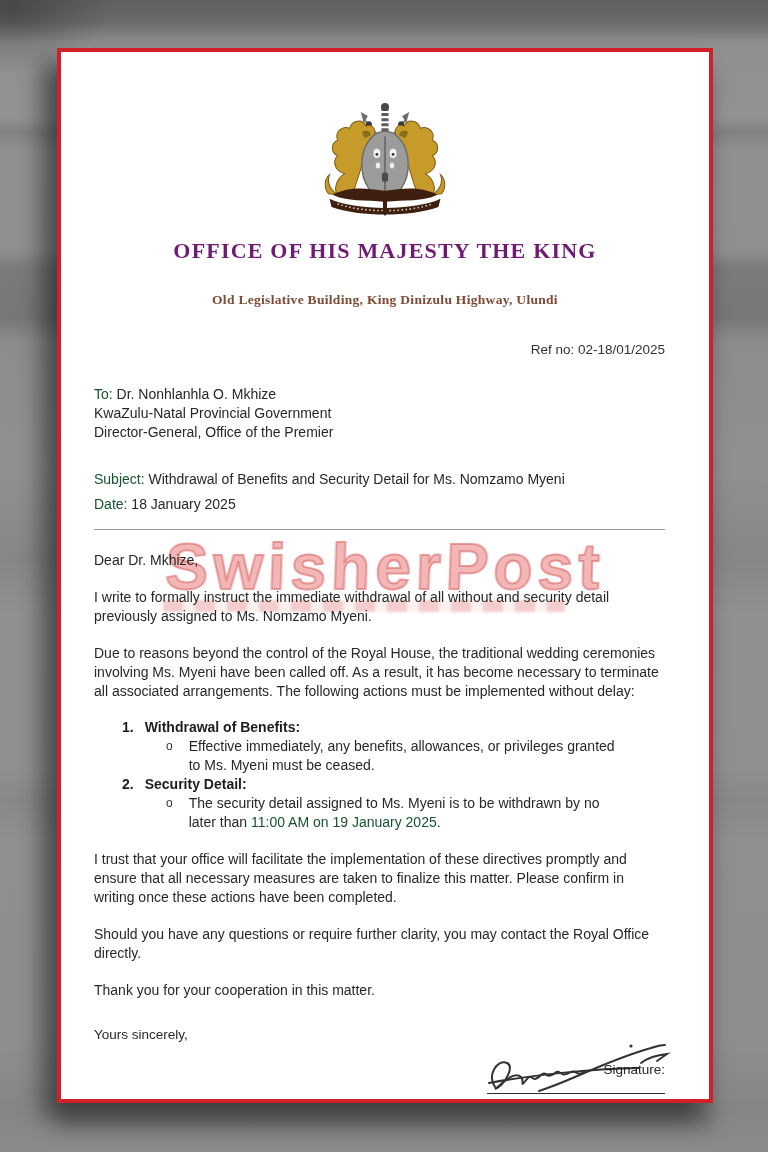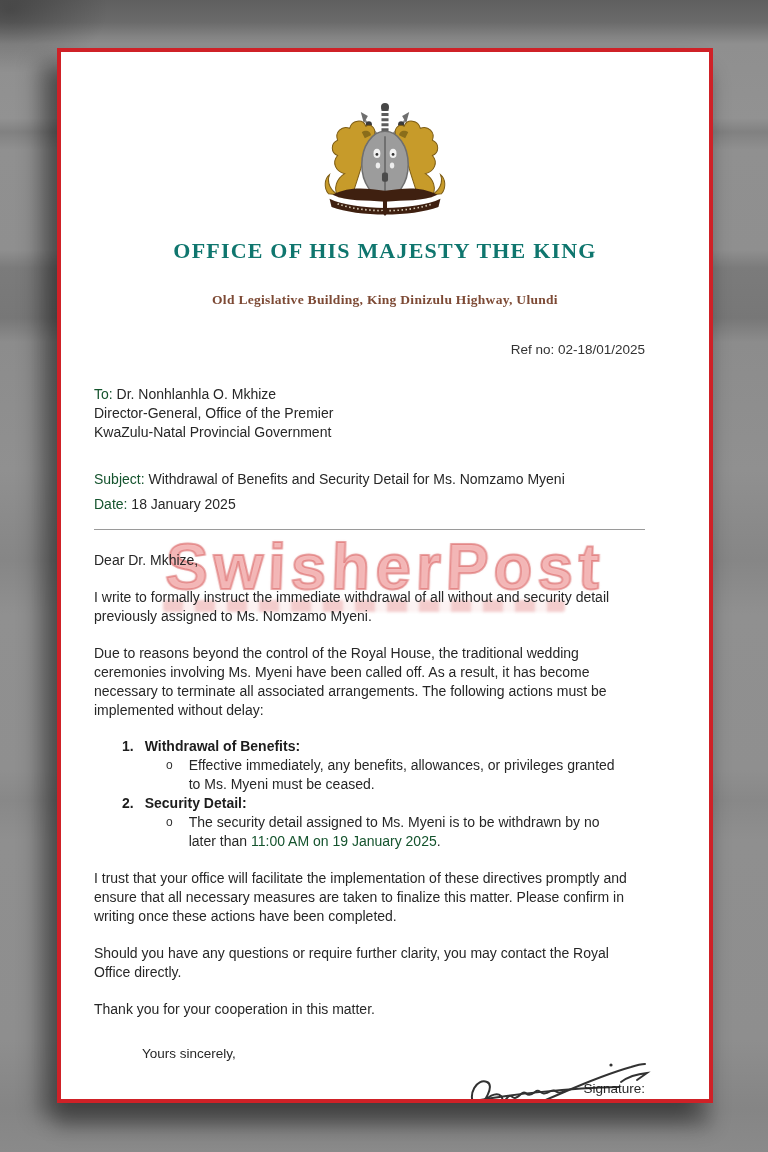--- a/index.html
+++ b/index.html
@@ -25,48 +25,48 @@
     box-sizing:border-box;background:#ffffff;
     border:4px solid #cf2127;
     box-shadow:-18px 14px 20px rgba(0,0,0,.35), -2px 24px 18px rgba(0,0,0,.28);
   }
   .inner{position:relative;width:100%;height:100%;overflow:hidden;}
   
   .crest{display:block;margin:50px auto 0 auto;width:168px;height:116px;}
   .lh-title{
     margin-top:20px;text-align:center;
     font-family:"Liberation Serif",serif;font-weight:700;
-    font-size:22px;letter-spacing:1.2px;color:#0f766e;
+    font-size:22px;letter-spacing:1.2px;color:#701a75;
   }
   .lh-addr{
     margin-top:28px;text-align:center;
     font-family:"Liberation Serif",serif;font-weight:700;
     font-size:13.5px;letter-spacing:.3px;color:#7d4a35;
   }
   
   .letter{
-    position:relative;padding:0 64px 0 33px;
+    position:relative;padding:0 44px 0 33px;
     font-size:14px;line-height:19px;color:#272727;
   }
   .ref{margin-top:32px;text-align:right;font-size:13.5px;color:#333;}
   .to-block{margin-top:26px;}
   .to-block div{margin:0;}
   b,.b{font-weight:400;color:#14532d;}
   .subject{margin-top:28px;}
   .date{margin-top:6px;}
   .rule{margin-top:15px;border:none;border-top:1.5px solid #9a9a9a;height:0;}
   .salutation{margin-top:21px;}
   .para{margin-top:18px;}
   .olist{margin-top:17px;padding-left:28px;}
   .li-head{display:flex;gap:11px;font-weight:700;color:#1d1d1d;}
   .li-sub{display:flex;gap:16px;margin-left:44px;margin-top:0;}
   .li-sub .bullet{flex:0 0 auto;font-size:12px;line-height:19px;color:#333;}
   .li-sub .txt{max-width:430px;}
   
-  .valediction{margin-top:25px;font-size:13.5px;margin-left:48px;}
+  .valediction{margin-top:25px;font-size:13.5px;}
   .sig-row{margin-top:16px;display:flex;align-items:flex-end;font-size:13.5px;position:relative;height:34px;flex-direction:column;}
   .sig-label{padding-bottom:2px;}
   .sig-line{position:relative;width:178px;margin-left:8px;border-bottom:1.6px solid #2a2a2a;height:30px;}
   .sig-scrawl{position:absolute;left:-6px;bottom:-6px;width:200px;height:58px;}
   .sig-name{margin-top:3px;font-weight:700;font-size:14.5px;color:#1b1b1b;}
   
   .watermark{
     position:absolute;left:0;right:0;top:478px;
     text-align:center;pointer-events:none;
     font-weight:700;font-size:64px;letter-spacing:5px;
@@ -139,22 +139,22 @@
 
       <div class="lh-title">OFFICE OF HIS MAJESTY THE KING</div>
       <div class="lh-addr">Old Legislative Building, King Dinizulu Highway, Ulundi</div>
 
       <div class="letter">
 
         <div class="ref">Ref no: 02-18/01/2025</div>
 
         <div class="to-block">
           <div><b>To:</b> <span>Dr. Nonhlanhla O. Mkhize</span></div>
+          <div>KwaZulu-Natal Provincial Government</div>
           <div>Director-General, Office of the Premier</div>
-          <div>KwaZulu-Natal Provincial Government</div>
         </div>
 
         <div class="subject"><b>Subject:</b> <span>Withdrawal of Benefits and Security Detail for Ms. Nomzamo Myeni</span></div>
 
         <div class="date"><b>Date:</b> <span>18 January 2025</span></div>
 
         <hr class="rule">
 
         <div class="salutation">Dear Dr. Mkhize,</div>
 

